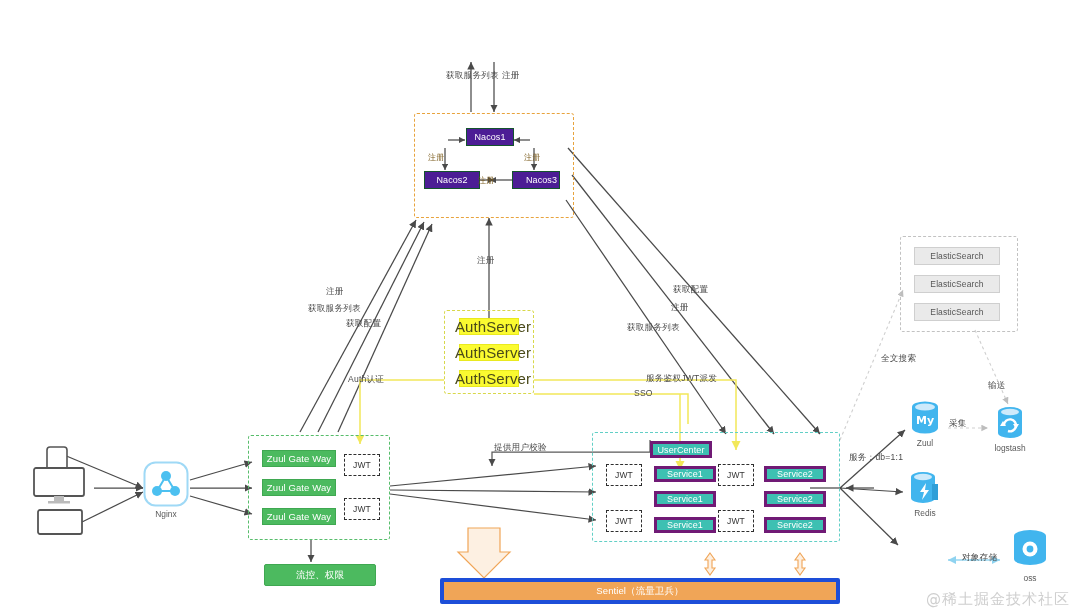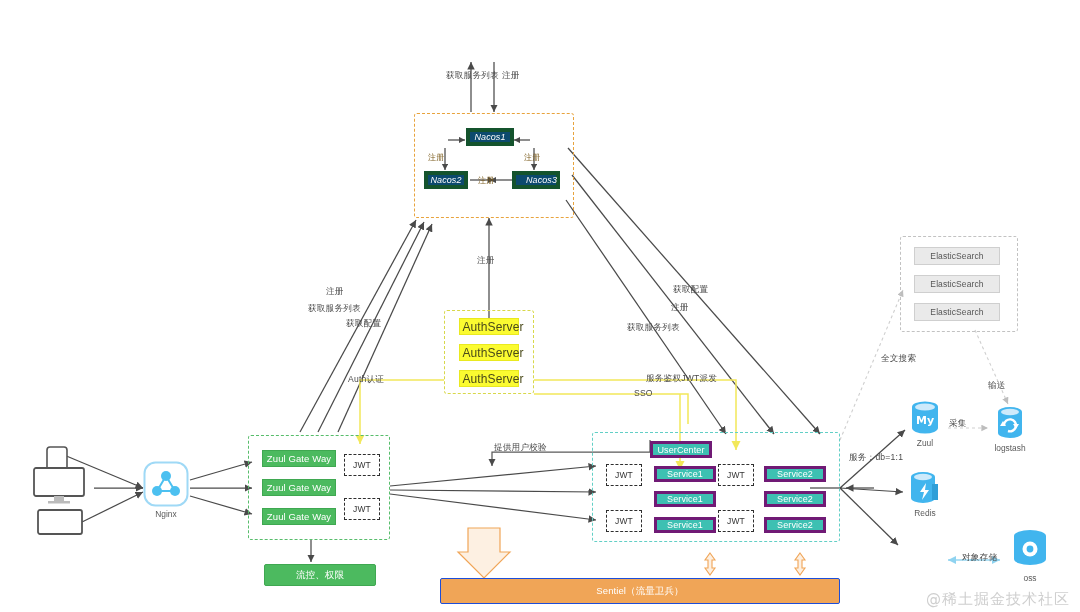--- a/index.html
+++ b/index.html
@@ -11,27 +11,27 @@
   .grp{position:absolute;box-sizing:border-box;background:transparent;}
   .grp-orange{border:1.4px dashed #e8a33d;border-radius:3px;}
   .grp-yellow{border:1.4px dashed #d8d84a;border-radius:3px;}
   .grp-green{border:1.4px dashed #57bd6b;border-radius:3px;}
   .grp-teal{border:1.4px dashed #62cfc6;border-radius:3px;}
   .grp-grey{border:1.3px dashed #c2c2c2;border-radius:3px;}
 
   
   .bx{position:absolute;box-sizing:border-box;display:flex;align-items:center;justify-content:center;
       font-size:9.5px;color:#3d3d3d;letter-spacing:.1px;}
-  .bx-orange{background:#0c4a6e;border:4px solid #14532d;color:#fff;font-size:9px;font-style:italic;}
-  .bx-yellow{background:#fbfb30;border:1px solid #e9e920;color:#4a4a1a;font-size:12px;padding-left:8px;}
+  .bx-orange{background:#4c1d95;border:1px solid #14532d;color:#fff;font-size:9px;}
+  .bx-yellow{background:#fbfb30;border:1px solid #e9e920;color:#4a4a1a;font-size:15px;padding-left:8px;}
   .bx-green{background:#4cba5f;border:1px solid #3fa851;color:#fff;font-size:9.5px;}
   .bx-teal{background:#3dc0b2;border:3px solid #701a75;color:#fff;font-size:9px;}
   .bx-grey{background:#eaeaea;border:1px solid #cfcfcf;color:#555;font-size:8.5px;}
   .bx-jwt{background:#fff;border:1.4px dashed #2e2e2e;color:#333;font-size:8.5px;}
-  .bx-sentinel{background:#f0a557;border:1px solid #1d4ed8;color:#fff;font-size:9.5px;border-radius:2px;}
+  .bx-sentinel{background:#f0a557;border:4px solid #1d4ed8;color:#fff;font-size:9.5px;border-radius:2px;}
 
   .lbl{position:absolute;font-size:8.6px;color:#4a4a4a;white-space:nowrap;letter-spacing:.2px;}
   .lbl-sm{font-size:8px;}
 
   .icn{position:absolute;display:flex;flex-direction:column;align-items:center;}
   .icn-cap{font-size:8.4px;color:#5a5a5a;margin-top:2px;white-space:nowrap;}
 
   .watermark{position:absolute;right:10px;bottom:3px;font-size:15px;color:#cfcfcf;
              letter-spacing:1px;font-family:"DejaVu Sans",sans-serif;text-align:center;}
 </style>
@@ -159,21 +159,21 @@
     </svg>
     <span class="icn-cap">Nginx</span>
   </div>
 
 
   <div class="lbl" style="left:446px;top:70px;">获取服务列表</div>
   <div class="lbl" style="left:502px;top:70px;">注册</div>
 
   <div class="grp grp-orange" style="left:414px;top:113px;width:160px;height:105px;"></div>
   <div class="bx bx-orange" style="left:466px;top:128px;width:48px;height:18px;">Nacos1</div>
-  <div class="bx bx-orange" style="left:424px;top:171px;width:44px;height:18px;">Nacos2</div>
+  <div class="bx bx-orange" style="left:424px;top:171px;width:56px;height:18px;">Nacos2</div>
   <div class="bx bx-orange" style="left:512px;top:171px;width:48px;height:18px;padding-left:11px;">Nacos3</div>
   <div class="lbl lbl-sm" style="left:428px;top:152px;color:#7a5a1a;">注册</div>
   <div class="lbl lbl-sm" style="left:524px;top:152px;color:#7a5a1a;">注册</div>
   <div class="lbl lbl-sm" style="left:478px;top:175px;color:#7a5a1a;">注册</div>
 
   <div class="lbl" style="left:477px;top:255px;">注册</div>
 
   <div class="lbl" style="left:326px;top:286px;">注册</div>
   <div class="lbl" style="left:308px;top:303px;">获取服务列表</div>
   <div class="lbl" style="left:346px;top:318px;">获取配置</div>

